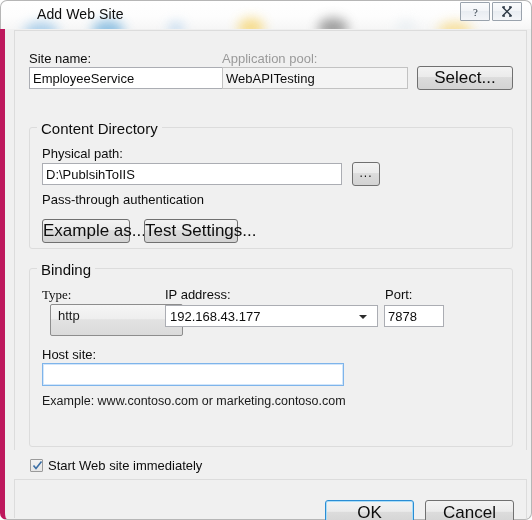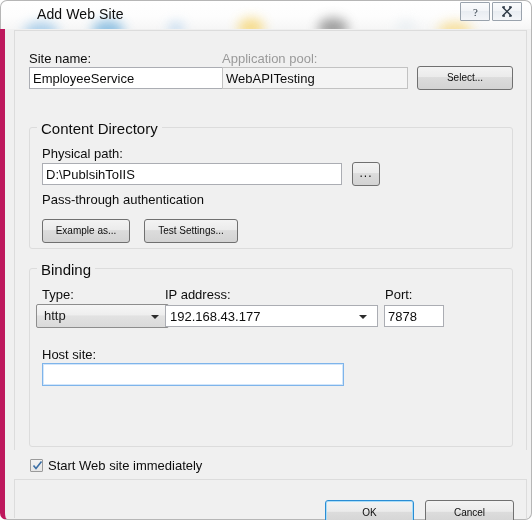--- a/index.html
+++ b/index.html
@@ -133,21 +133,21 @@
     box-shadow: inset 0 0 0 1px #d2e6fb;
   }
 
   .btn {
     position: absolute;
     box-sizing: border-box;
     border: 1px solid #707070;
     border-radius: 3px;
     background: linear-gradient(to bottom, #f3f3f3 0%, #ebebeb 45%, #dcdcdc 48%, #d3d3d3 100%);
     font-family: "Liberation Sans", sans-serif;
-    font-size: 10px;
+    font-size: 17px;
     color: #0d0d0d;
     text-align: center;
     cursor: default;
     white-space: nowrap;
   }
   .btn.defaultbtn {
     border: 1px solid #2a8dd4;
     box-shadow: inset 0 0 0 1px #a9dcf7;
     border-radius: 3px;
   }
@@ -281,38 +281,39 @@
     <div class="btn" style="left:347px; top:133px; width:28px; height:24px; line-height:20px; font-size:12px; letter-spacing:1px;">...</div>
 
     <div class="lbl" style="left:37px; top:163px;">Pass-through authentication</div>
 
     <div class="btn" style="left:37px; top:190px; width:88px; height:24px; line-height:22px;">Example as...</div>
     <div class="btn" style="left:139px; top:190px; width:94px; height:24px; line-height:22px;">Test Settings...</div>
 
     <div class="group" style="left:24px; top:239px; width:484px; height:179px;"></div>
     <div class="group-title" style="left:32px; top:232px;">Binding</div>
 
-    <div class="lbl" style="left:37px; top:258px;">Type:</div>
-    <div class="combo-styled" style="left:31px; top:275px; width:133px; height:24px;">
+    <div class="lbl" style="left:37px; top:258px;font-family:Liberation Serif, serif;">Type:</div>
+    <div class="combo-styled" style="left:45px; top:275px; width:133px; height:32px;">
       <span class="combo-text">http</span>
       <span class="arrow-down" style="right:9px; top:10px;"></span>
     </div>
 
     <div class="lbl" style="left:160px; top:258px;">IP address:</div>
     <div class="combo-white" style="left:160px; top:276px; width:213px; height:22px;">
       <span class="combo-text">192.168.43.177</span>
       <span class="arrow-down" style="right:10px; top:9px;"></span>
     </div>
 
     <div class="lbl" style="left:380px; top:258px;">Port:</div>
     <input class="textbox" style="left: 379px; top: 276px; width: 60px;" value="7878">
 
     <div class="lbl" style="left:37px; top:318px;">Host site:</div>
     <input class="textbox focusbox" style="left: 37px; top: 334px; width: 302px; height: 23px;" value="">
 
+    <div class="hint" style="left:37px; top:365px;">Example: www.contoso.com or marketing.contoso.com</div>
 
     <div id="chk-start">
       <svg width="11" height="11" viewBox="0 0 11 11">
         <path d="M1.5 5.5 L4 8.5 L9.5 1.5" stroke="#3a6ea5" stroke-width="1.6" fill="none"></path>
       </svg>
     </div>
     <div class="lbl" style="left:43px; top:429px;">Start Web site immediately</div>
 
     <div id="divider"></div>
     <div id="btnbar"></div>

